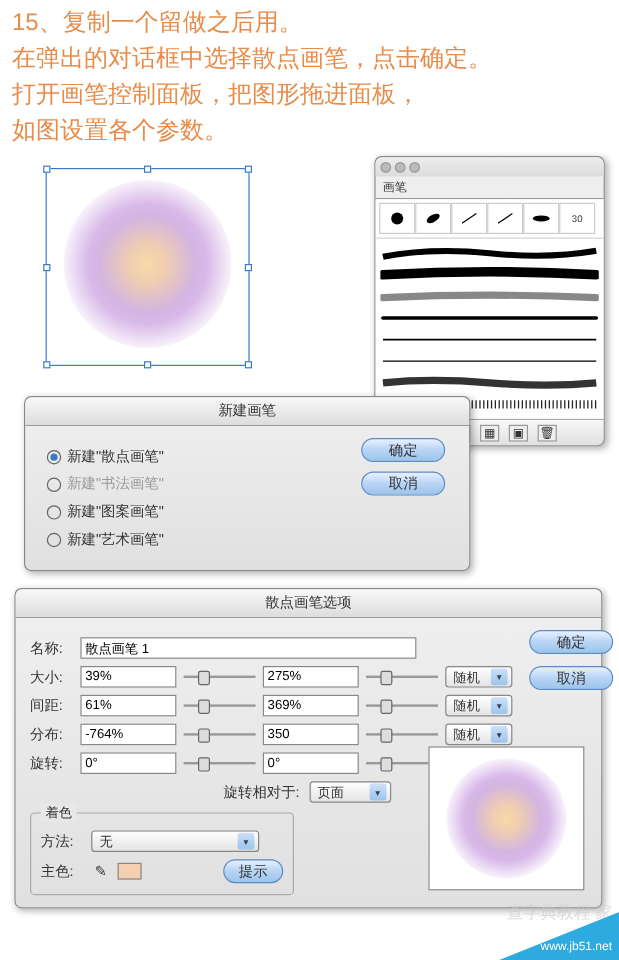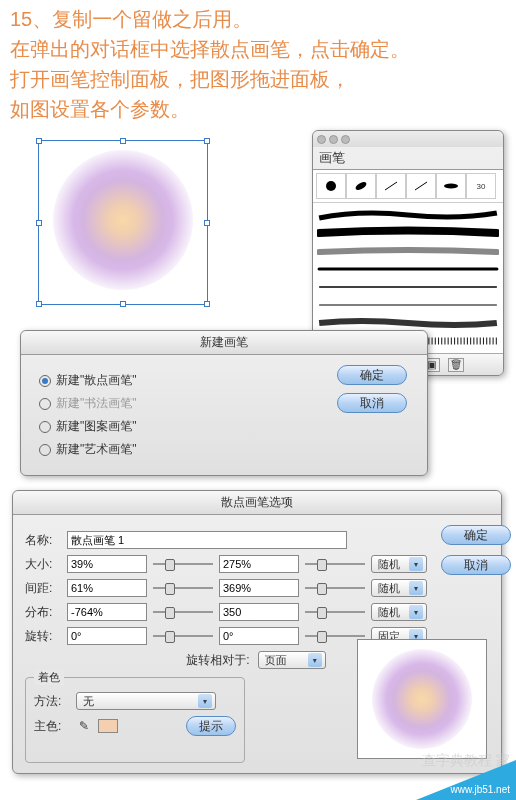--- a/index.html
+++ b/index.html
@@ -16,31 +16,31 @@
 .anchor{position:absolute;left:-3px;top:50%;width:5px;height:5px;border:1px solid #4a8fd4;background:#fff;margin-top:-3px}
 .anchor-x{position:absolute;left:-10px;top:50%;font-size:9px;color:#4a8fd4;margin-top:-6px}
 
 .panel{position:absolute;background:linear-gradient(#f0f0f0,#e0e0e0);border:1px solid #888;border-radius:6px;box-shadow:2px 2px 6px rgba(0,0,0,.3)}
 .panel-title{text-align:center;font-size:12px;padding:3px 0;border-bottom:1px solid #999;background:linear-gradient(#f8f8f8,#ddd);border-radius:6px 6px 0 0}
 
 .brush-panel{right:12px;top:130px;width:192px}
 .brush-header{height:16px;background:linear-gradient(#ededed,#dcdcdc);border-radius:6px 6px 0 0;display:flex;align-items:center;padding:0 4px;gap:4px}
 .traffic{display:flex;gap:3px}
 .tdot{width:9px;height:9px;border-radius:50%;background:#bbb;border:1px solid #999}
-.brush-tab{padding:2px 6px;font-size:13px;border-bottom:1px solid #999}
+.brush-tab{padding:2px 6px;font-size:10px;border-bottom:1px solid #999}
 .brush-grid{display:flex;flex-wrap:wrap;padding:3px;background:#fff;border-bottom:1px solid #ccc}
 .brush-cell{width:30px;height:26px;border:1px solid #ccc;display:flex;flex-direction:column;align-items:center;justify-content:center;font-size:8px}
 .brush-cell svg{width:20px;height:14px}
 .brush-strokes{background:#fff;padding:2px 4px}
 .stroke{height:16px;margin:2px 0;display:flex;align-items:center}
 .stroke svg{width:100%;height:14px}
 .brush-footer{height:22px;background:linear-gradient(#f8f8f8,#e0e0e0);border-top:1px solid #aaa;display:flex;align-items:center;justify-content:center;gap:8px;border-radius:0 0 6px 6px}
 .bf-icon{width:16px;height:14px;border:1px solid #999;background:#eee;display:flex;align-items:center;justify-content:center;font-size:10px}
 
-.new-brush{left:20px;top:330px;width:408px}
+.new-brush{left:20px;top:330px;width:372px}
 .nb-body{display:flex;padding:10px}
 .nb-left{flex:1}
 .nb-right{width:90px;display:flex;flex-direction:column;gap:8px;align-items:center}
 .radio-group{padding:4px 0}
 .radio-row{display:flex;align-items:center;gap:5px;padding:3px 8px;font-size:12px}
 .radio{width:12px;height:12px;border:1px solid #666;border-radius:50%;display:flex;align-items:center;justify-content:center}
 .radio.sel::after{content:"";width:6px;height:6px;background:#3a7bc8;border-radius:50%}
 .disabled{color:#999}
 
 .btn{min-width:70px;height:20px;border:1px solid #5a8cc4;border-radius:10px;background:linear-gradient(#e8f0ff,#b8d4f4,#9cc4ec);display:flex;align-items:center;justify-content:center;font-size:12px;cursor:pointer}
@@ -55,21 +55,21 @@
 .input.name{width:280px}
 .input.num{width:80px}
 .select{height:18px;border:1px solid #888;border-radius:3px;background:linear-gradient(#fff,#e4e4e4);display:flex;align-items:center;justify-content:space-between;padding:0 3px 0 6px;font-size:11px}
 .select.sm{width:56px}
 .select.md{width:68px}
 .select.lg{width:140px}
 .select .arrow{width:14px;height:14px;background:linear-gradient(#cde0f8,#9cc4ec);border-radius:2px;display:flex;align-items:center;justify-content:center;font-size:8px;color:#345}
 .slider{width:60px;height:14px;position:relative}
 .slider::before{content:"";position:absolute;left:0;right:0;top:6px;height:2px;background:#999}
 .slider::after{content:"";position:absolute;left:20%;top:2px;width:8px;height:10px;background:#ddd;border:1px solid #666;border-radius:2px}
-.fieldset{border:1px solid #aaa;border-radius:4px;padding:8px 8px 20px;margin-top:8px;position:relative}
+.fieldset{border:1px solid #aaa;border-radius:4px;padding:8px 8px 3px;margin-top:8px;position:relative}
 .fieldset-label{position:absolute;left:8px;top:-8px;background:#e8e8e8;padding:0 4px;font-size:11px}
 .preview-box{width:130px;height:120px;background:#fff;border:1px solid #888;position:absolute;right:14px;bottom:14px;display:flex;align-items:center;justify-content:center}
 .preview-blob{width:100px;height:100px;border-radius:50%;background:radial-gradient(circle,#f9d9a8 0%,#f0ceb0 15%,#d4b5e0 40%,#d8b8e8 50%,rgba(220,200,240,0) 75%)}
 .swatch{width:20px;height:14px;border:1px solid #888}
 .eyedrop{width:16px;height:14px;display:flex;align-items:center;justify-content:center}
 .watermark{position:absolute;right:0;bottom:0;width:120px;height:50px;overflow:hidden}
 .wm-tri{position:absolute;right:0;bottom:0;width:0;height:0;border-right:100px solid #2daae0;border-top:40px solid transparent}
 .wm-txt{position:absolute;right:6px;bottom:4px;font-size:10px;color:#fff;text-align:right;line-height:1.2}
 .wm-txt2{position:absolute;right:6px;bottom:30px;font-size:14px;color:rgba(200,200,200,.6)}
 </style>

